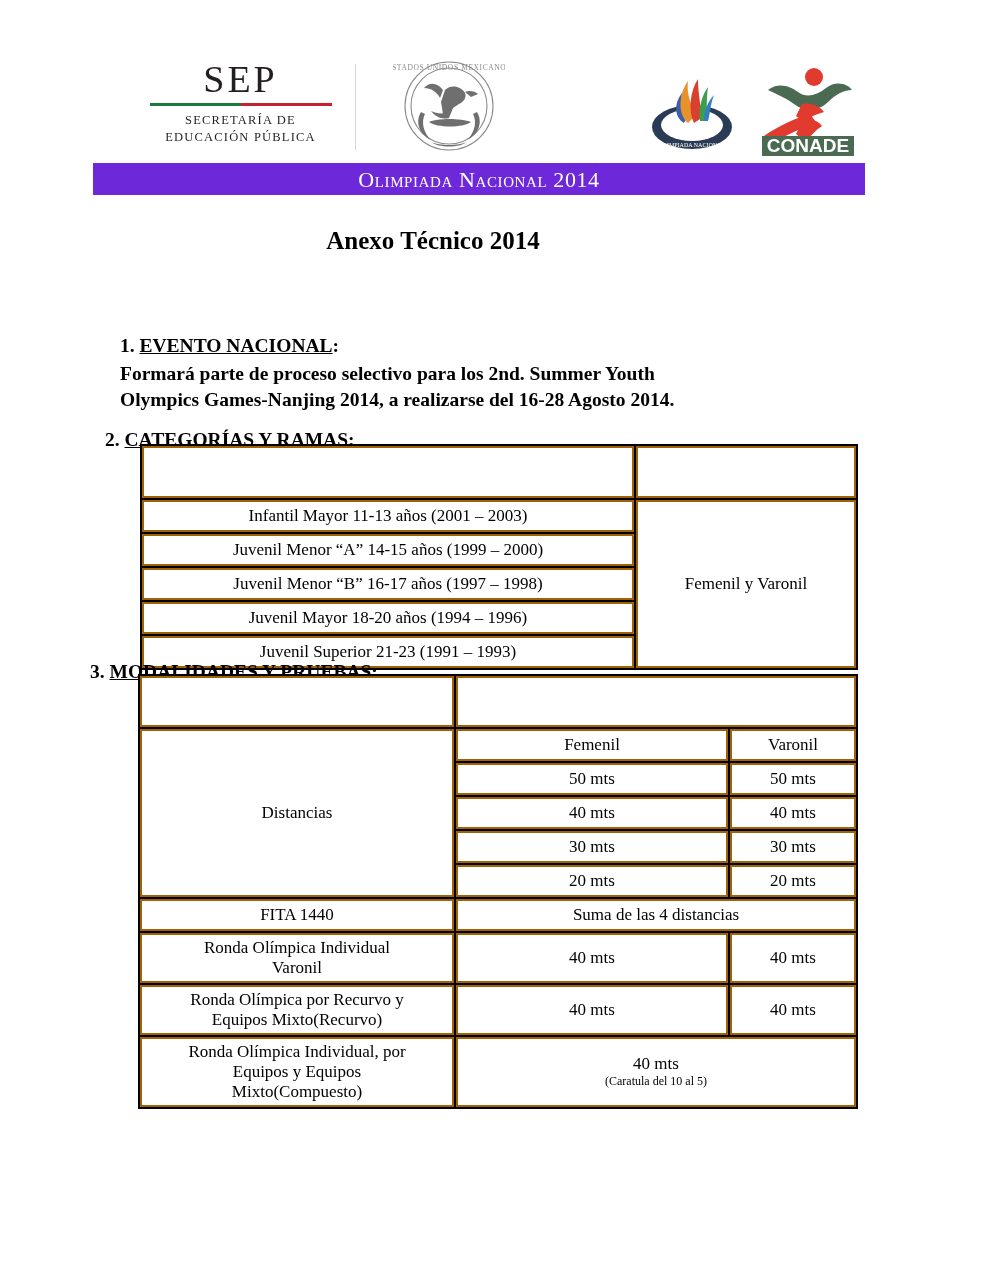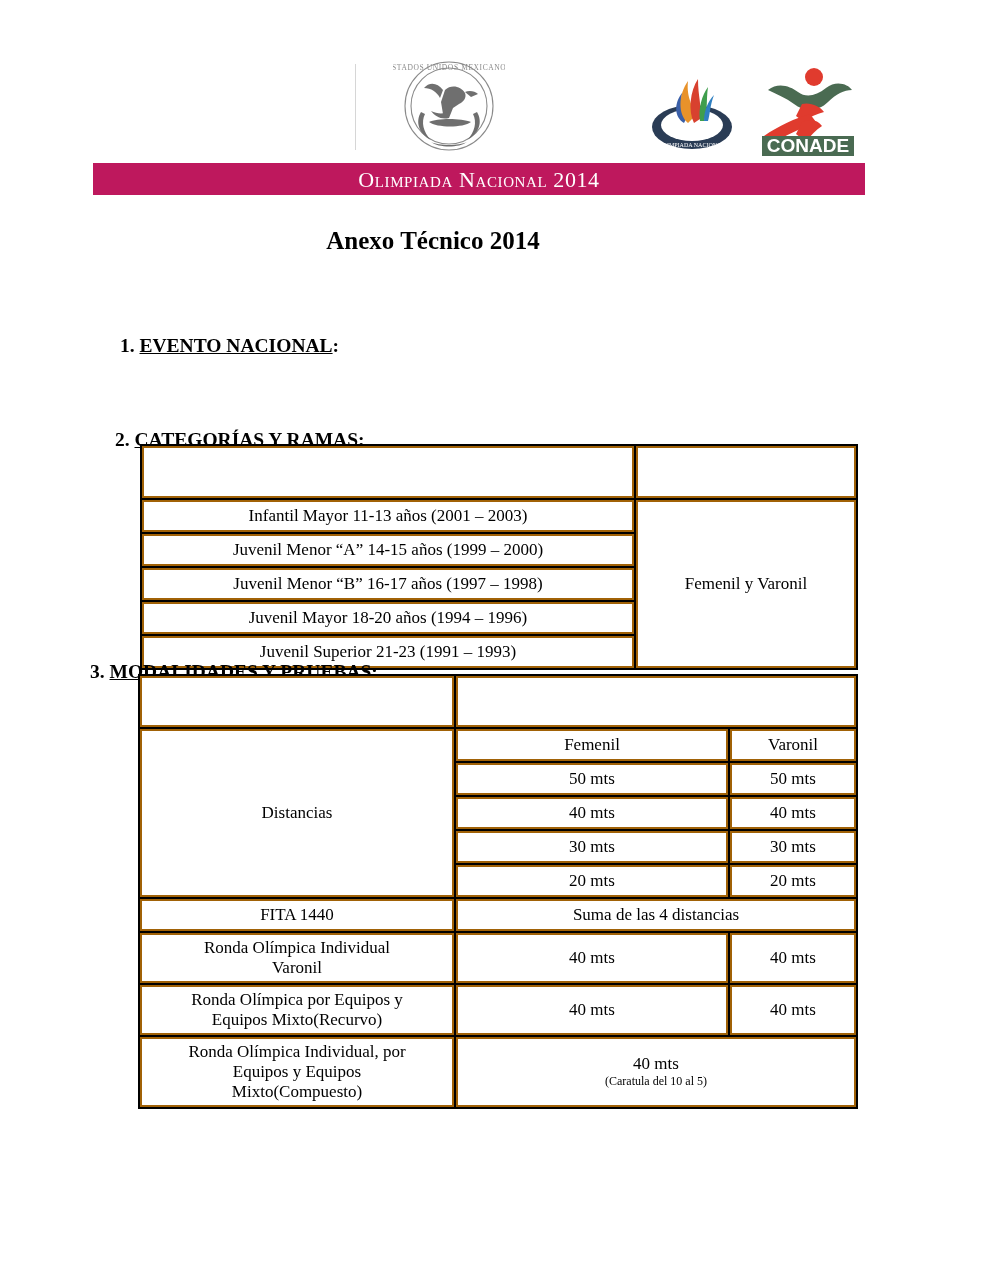--- a/index.html
+++ b/index.html
@@ -85,21 +85,21 @@
     height: 98px;
   }
 
   
   .banner {
     position: absolute;
     left: 93px;
     top: 163px;
     width: 772px;
     height: 32px;
-    background: #be185d;
+    background: #6d28d9;
   }
   .banner-text {
     position: absolute;
     left: 0;
     right: 0;
     top: 4px;
     text-align: center;
     color: #ffffff;
     font-size: 22px;
     font-variant: small-caps;
@@ -121,21 +121,21 @@
 
   
   .section {
     position: absolute;
     font-weight: bold;
     font-size: 19.5px;
     line-height: 1.3;
     margin-top: 13px;
   }
   .sec1 { left: 120px; top: 320px; width: 760px; }
-  .sec2 { left: 115px; top: 414px; }
+  .sec2 { left: 105px; top: 414px; }
   .sec3 { left: 90px;  top: 646px; }
   .sec-num { display: inline-block; }
   .sec-head { text-decoration: underline; }
   .sec1-body { margin-top: 3px; }
 
   
   table.grid {
     position: absolute;
     border-collapse: separate;
     border-spacing: 2px;
@@ -176,20 +176,29 @@
   }
   #tbl-modalidades td { height: 24px; }
   #tbl-modalidades td.hdr { height: 40px; }
   .small-note { font-size: 12px; }
 </style>
 </head>
 <body>
 
 <div class="logo-strip">
 
+  <div class="sep-logo">
+    <div class="sep-word">SEP</div>
+    <div class="sep-rules">
+      <div class="sep-rule-green"></div>
+      <div class="sep-rule-red"></div>
+    </div>
+    <div class="sep-sub">SECRETARÍA DE</div>
+    <div class="sep-sub">EDUCACIÓN PÚBLICA</div>
+  </div>
 
   <div class="sep-divider"></div>
 
   <svg class="escudo" viewBox="0 0 112 100">
     <g fill="none" stroke="#8a8a8a" stroke-width="1.1">
       <circle cx="56" cy="50" r="44"></circle>
       <circle cx="56" cy="50" r="38"></circle>
     </g>
     <g fill="#8a8a8a" font-family="&quot;Liberation Serif&quot;, serif" font-size="7.5" letter-spacing="0.6">
       <text x="56" y="14" text-anchor="middle" transform="rotate(0 56 50)">ESTADOS UNIDOS MEXICANOS</text>
@@ -242,20 +251,22 @@
 
 <div class="doc-title">
   <div>Anexo Técnico 2014</div>
 </div>
 
 <div class="section sec1">
   <div>
     <span class="sec-num">1.</span>
     <span class="sec-head">EVENTO NACIONAL</span><span>:</span>
   </div>
+  <div class="sec1-body">Formará parte de proceso selectivo para los 2nd. Summer Youth</div>
+  <div>Olympics Games-Nanjing 2014, a realizarse del 16-28 Agosto 2014.</div>
 </div>
 
 <div class="section sec2">
   <span class="sec-num">2.</span>
   <span class="sec-head">CATEGORÍAS Y RAMAS</span><span>:</span>
 </div>
 
 <table class="grid" id="tbl-categorias">
   <colgroup>
       <col style="width:492px">
@@ -339,21 +350,21 @@
       <td class="b" style="height:42px">
         <div>Ronda Olímpica Individual</div>
         <div>Varonil</div>
       </td>
       <td>40 mts</td>
       <td>40 mts</td>
     </tr>
 
     <tr>
       <td class="b" style="height:42px">
-        <div>Ronda Olímpica por Equipos y</div>
+        <div>Ronda Olímpica por Recurvo y</div>
         <div>Equipos  Mixto(Recurvo)</div>
       </td>
       <td>40 mts</td>
       <td>40 mts</td>
     </tr>
 
     <tr>
       <td class="b" style="height:62px">
         <div>Ronda Olímpica Individual, por</div>
         <div>Equipos y Equipos</div>

